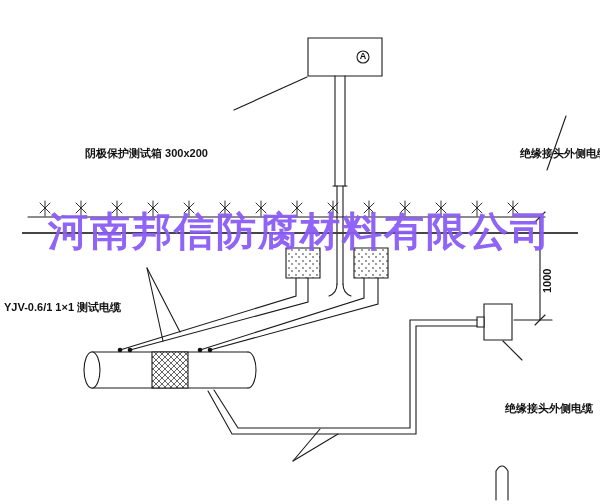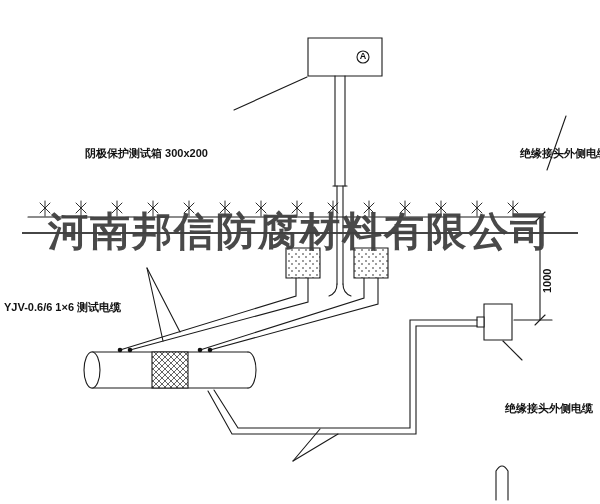--- a/index.html
+++ b/index.html
@@ -18,21 +18,21 @@
     font-size:9px;font-weight:bold;z-index:4;
   }
   .dim-text{
     position:absolute;left:541px;top:243px;height:50px;
     writing-mode:vertical-rl;transform:rotate(180deg);
     font-size:11px;font-weight:bold;z-index:4;
   }
   .watermark{
     position:absolute;left:0;top:204px;width:600px;text-align:center;
     font-family:"Liberation Serif",serif;font-weight:bold;font-size:40px;
-    letter-spacing:2px;color:#404040;opacity:.95;z-index:5;
+    letter-spacing:2px;color:#8b5cf6;opacity:.95;z-index:5;
   }
   .watermark-line{
     position:absolute;left:22px;top:232px;width:556px;height:2px;
     background:#3c3c3c;opacity:.95;z-index:5;
   }
 </style>
 </head>
 <body>
 
 <div class="sheet">
@@ -143,21 +143,21 @@
     </g>
   </svg>
 
   <div class="watermark-line"></div>
   <div class="watermark">河南邦信防腐材料有限公司</div>
 
   <div class="lbl" style="left:85px;top:103px;">阴极保护测试箱 300x200</div>
 
   <div class="lbl" style="left:520px;top:103px;">绝缘接头外侧电缆</div>
 
-  <div class="lbl" style="left:4px;top:257px;">YJV-0.6/6 1×6  测试电缆</div>
+  <div class="lbl" style="left:4px;top:257px;">YJV-0.6/1 1×1  测试电缆</div>
 
   <div class="lbl" style="left:505px;top:358px;">绝缘接头外侧电缆</div>
 
 
   <div class="meter-letter">A</div>
 
   <div class="dim-text">1000</div>
 
 </div>
 

